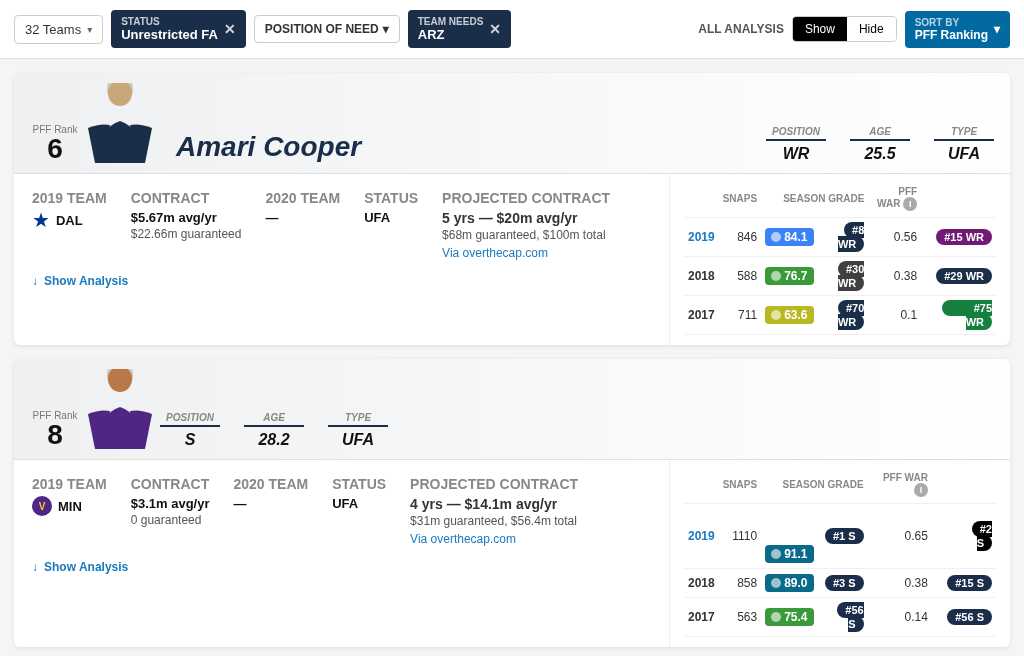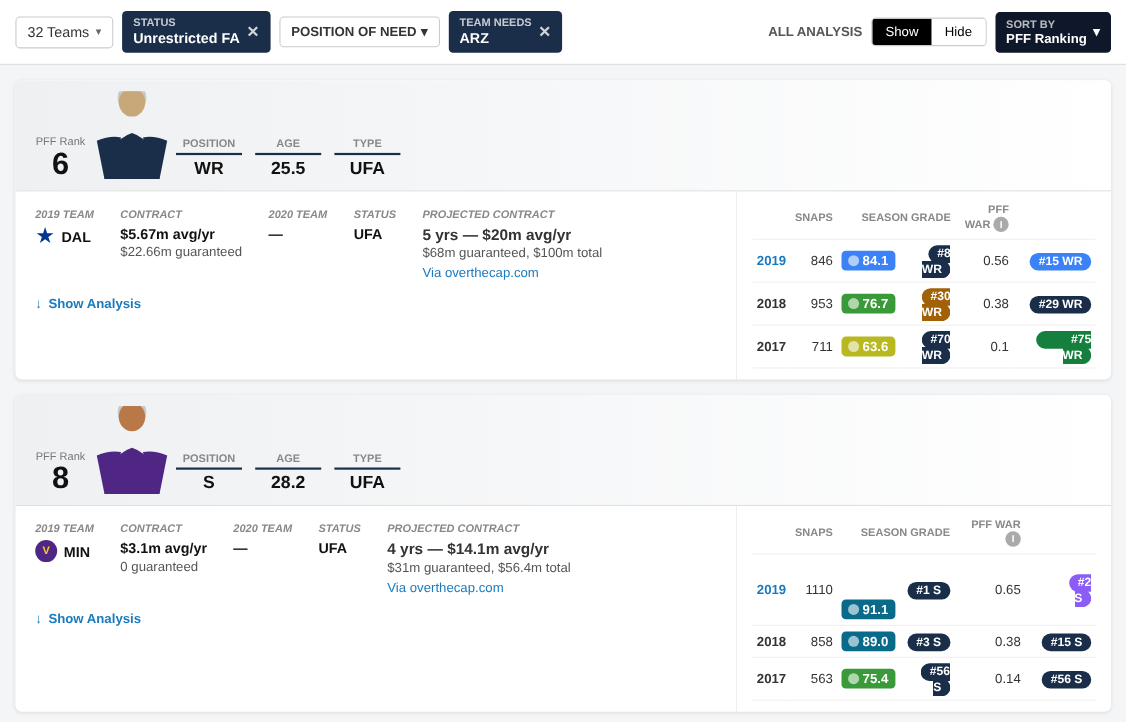--- a/index.html
+++ b/index.html
@@ -86,21 +86,21 @@
     .toggle-btn.active {
       background: #000000;
       color: #fff;
     }
     .sort-chip {
       display: flex;
       align-items: center;
       gap: 6px;
       padding: 6px 10px;
       border-radius: 4px;
-      background: #0f172a;
+      background: #0369a1;
       color: #fff;
       font-size: 12px;
       font-weight: 600;
     }
     .sort-chip .label { font-size: 10px; opacity: 0.7; text-transform: uppercase; }
     .sort-chip .caret { font-size: 12px; }
 
     
     .card-wrapper {
       margin: 14px 14px;
@@ -144,21 +144,22 @@
     .player-name {
       flex: 1;
       padding-left: 16px;
       font-size: 28px;
       font-weight: 800;
       font-style: italic;
       color: #1a2e4a;
     }
     .player-meta {
       display: flex;
-      gap: 12px;
+      gap: 24px;
+      font-style: italic;
     }
     .meta-box {
       text-align: center;
       min-width: 60px;
     }
     .meta-box .meta-label {
       font-size: 10px;
       font-weight: 700;
       color: #888;
       text-transform: uppercase;
@@ -185,26 +186,25 @@
     .detail-stats {
       width: 340px;
       padding: 10px 14px;
     }
     .detail-grid {
       display: flex;
       gap: 24px;
       margin-bottom: 14px;
     }
     .detail-col .col-label {
-      font-size: 10px;
+      font-size: 14px;
       font-weight: 700;
       color: #888;
       text-transform: uppercase;
       margin-bottom: 4px;
-      font-style: italic;
     }
     .detail-col .col-val {
       font-size: 13px;
       font-weight: 600;
       color: #111;
     }
     .detail-col .col-sub {
       font-size: 12px;
       color: #555;
       margin-top: 2px;
@@ -363,20 +363,21 @@
         </div>
         <div class="player-img-placeholder">
           <svg width="80" height="90" viewBox="0 0 80 90">
       <ellipse cx="40" cy="16" rx="13" ry="14" fill="#c8c8c8"></ellipse>
       <path d="M15 90 Q18 55 40 48 Q62 55 65 90Z" fill="#1a2e4a"></path>
       <path d="M15 90 Q10 65 8 55 Q20 50 30 52 L25 75Z" fill="#1a2e4a"></path>
       <path d="M65 90 Q70 65 72 55 Q60 50 50 52 L55 75Z" fill="#1a2e4a"></path>
       <ellipse cx="40" cy="20" rx="12" ry="13" fill="#c8a878"></ellipse>
     </svg>
         </div>
+        <div class="player-name">Amari Cooper</div>
         <div class="player-meta">
           <div class="meta-box">
             <div class="meta-label">POSITION</div>
             <div class="meta-val">WR</div>
           </div>
           <div class="meta-box">
             <div class="meta-label">AGE</div>
             <div class="meta-val">25.5</div>
           </div>
           <div class="meta-box">
@@ -442,35 +443,35 @@
         <span class="grade-badge" style="background:#3b82f6;text-align:center;">
           <span class="grade-dot" style="background:#fff;opacity:0.6;"></span>
           84.1
         </span>
       </td>
       <td>
         <span class="rank-badge" style="background:#1a2e4a;">#8 WR</span>
       </td>
       <td>0.56</td>
       <td>
-        <span class="rank-badge" style="background:#3b82f6;">#15 WR</span>
+        <span class="rank-badge" style="background:#701a75;">#15 WR</span>
       </td>
     </tr>
 
     <tr>
       <td style="color:#333;font-weight:600;">2018</td>
-      <td>953</td>
+      <td>588</td>
       <td>
         <span class="grade-badge" style="background:#3a9a3a;">
           <span class="grade-dot" style="background:#fff;opacity:0.6;"></span>
           76.7
         </span>
       </td>
       <td>
-        <span class="rank-badge" style="background:#a16207;">#30 WR</span>
+        <span class="rank-badge" style="background:#404040;">#30 WR</span>
       </td>
       <td>0.38</td>
       <td>
         <span class="rank-badge" style="background:#1a2e4a;">#29 WR</span>
       </td>
     </tr>
 
     <tr>
       <td style="color:#333;font-weight:600;">2017</td>
       <td>711</td>
@@ -583,21 +584,21 @@
         <span class="grade-badge" style="background:#0a6a8a;margin-top:36px;">
           <span class="grade-dot" style="background:#fff;opacity:0.6;"></span>
           91.1
         </span>
       </td>
       <td>
         <span class="rank-badge" style="background:#1a2e4a;">#1 S</span>
       </td>
       <td>0.65</td>
       <td>
-        <span class="rank-badge" style="background:#8b5cf6;margin-left:20px;">#2 S</span>
+        <span class="rank-badge" style="background:#000000;margin-left:20px;">#2 S</span>
       </td>
     </tr>
 
     <tr>
       <td style="color:#333;font-weight:600;">2018</td>
       <td>858</td>
       <td>
         <span class="grade-badge" style="background:#0a6a8a;">
           <span class="grade-dot" style="background:#fff;opacity:0.6;"></span>
           89.0

